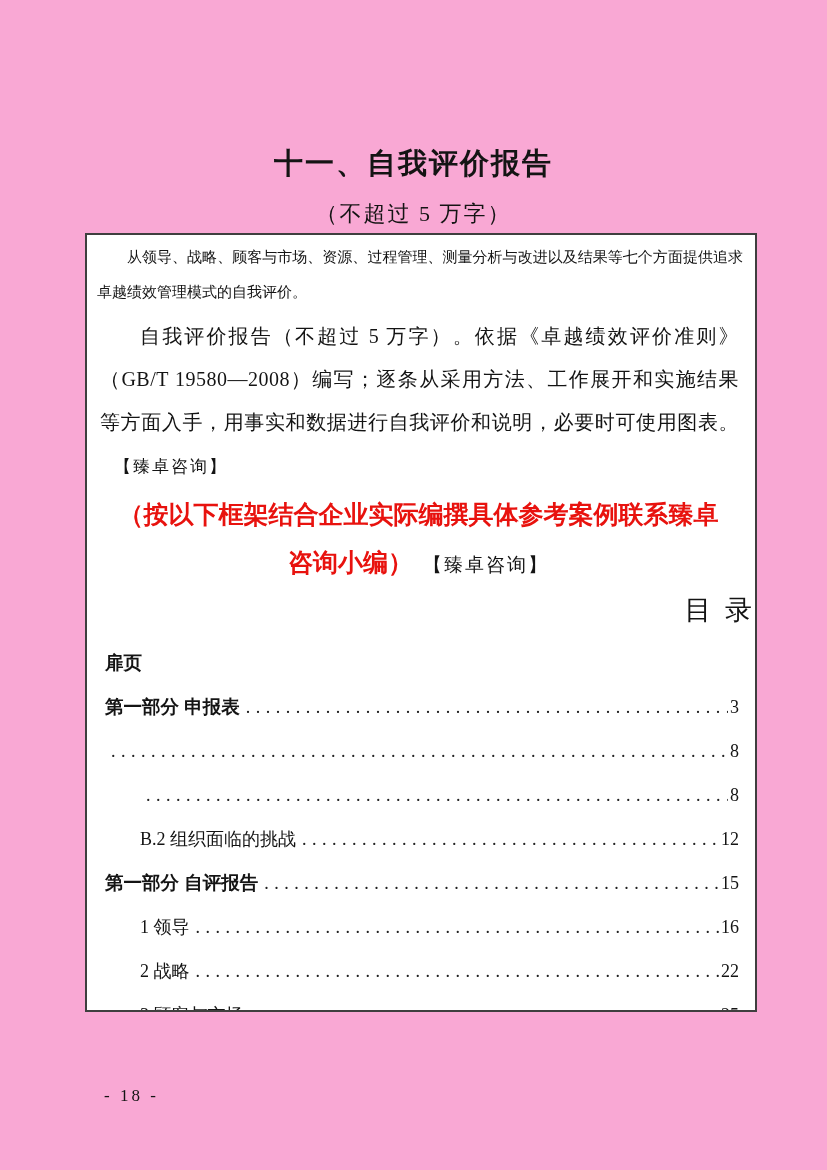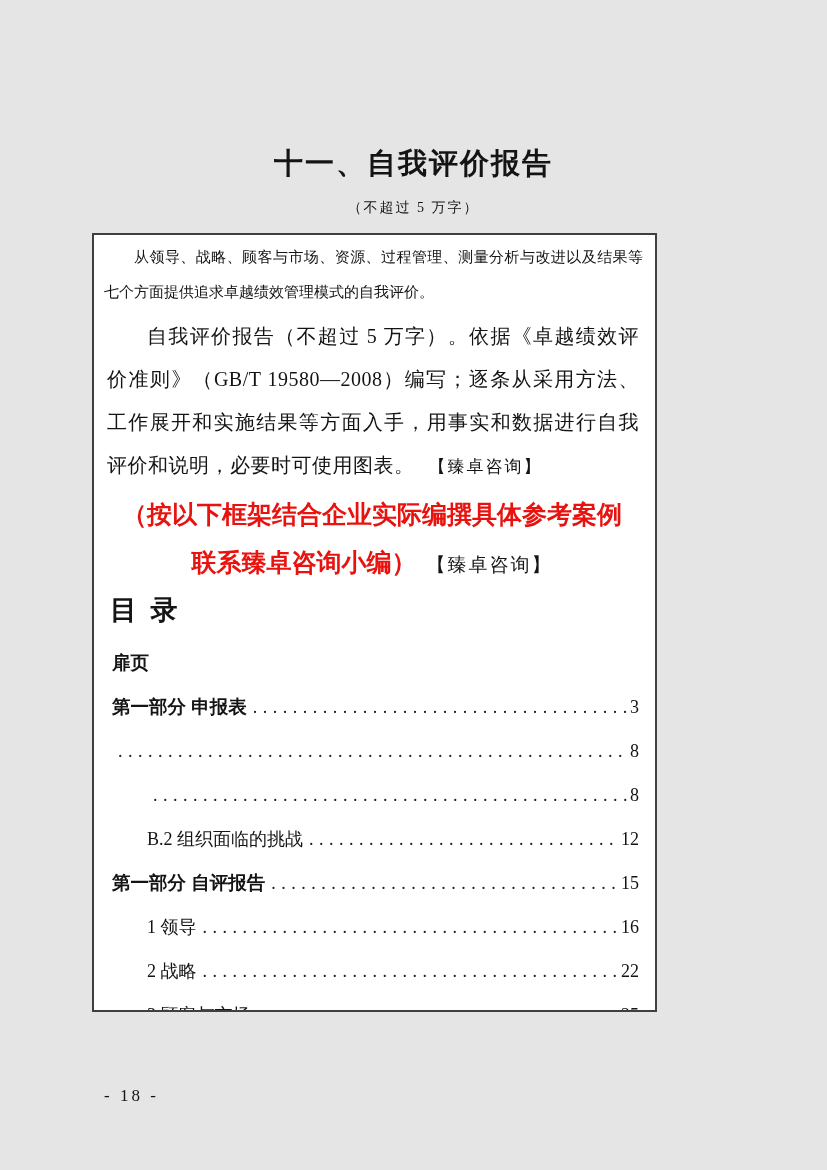--- a/index.html
+++ b/index.html
@@ -1,44 +1,44 @@
 <!DOCTYPE html>
 <html style="--accent-red: #e8120e; --text: #141414; --border: #3f3f3f;"><head>
 <meta charset="utf-8">
 <style>
   html, body { margin: 0; padding: 0; background: #ffffff; }
   .page {
     position: relative;
     width: 827px;
     height: 1170px;
-    background: #e5e5e5;
+    background: #f9a8d4;
     font-family: "Liberation Serif", serif;
     color: var(--text, #141414);
     overflow: hidden;
   }
   .doc-title {
     position: absolute;
     top: 144px; left: 0; width: 100%;
     text-align: center;
     font-family: "Liberation Sans", sans-serif;
     font-size: 29px;
     font-weight: bold;
     letter-spacing: 2px;
   }
   .doc-subtitle {
     position: absolute;
     top: 199px; left: 0; width: 100%;
     text-align: center;
-    font-size: 14px;
+    font-size: 22px;
     letter-spacing: 2px;
   }
   .content-box {
     position: absolute;
-    left: 92px; top: 233px;
-    width: 565px; height: 779px;
+    left: 85px; top: 233px;
+    width: 672px; height: 779px;
     box-sizing: border-box;
     border: 2px solid var(--border, #3f3f3f);
     background: #ffffff;
     overflow: hidden;
   }
   .intro-para {
     margin: 5px 12px 0 10px;
     font-size: 15px;
     line-height: 35px;
     text-indent: 2em;
@@ -71,26 +71,25 @@
     color: var(--text, #141414);
     font-family: "Liberation Serif", serif;
     font-weight: normal;
     font-size: 19px;
     letter-spacing: 2px;
     margin-left: 10px;
     white-space: nowrap;
   }
   .toc-title {
     margin-top: 3px;
-    text-align: left;
+    text-align: right;
     font-family: "Liberation Sans", sans-serif;
     font-size: 27px;
-    font-weight: bold;
+    font-weight: normal;
     letter-spacing: 3px;
-    margin-left: 16px;
   }
   .toc-list { margin: 13px 16px 0 18px; }
   .toc-row {
     display: flex;
     align-items: baseline;
     height: 44px;
     line-height: 44px;
     font-size: 18px;
     white-space: nowrap;
   }

